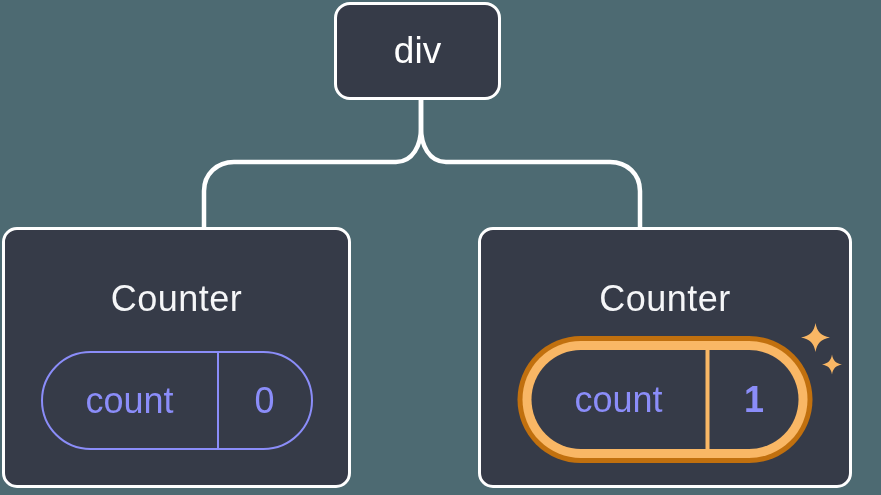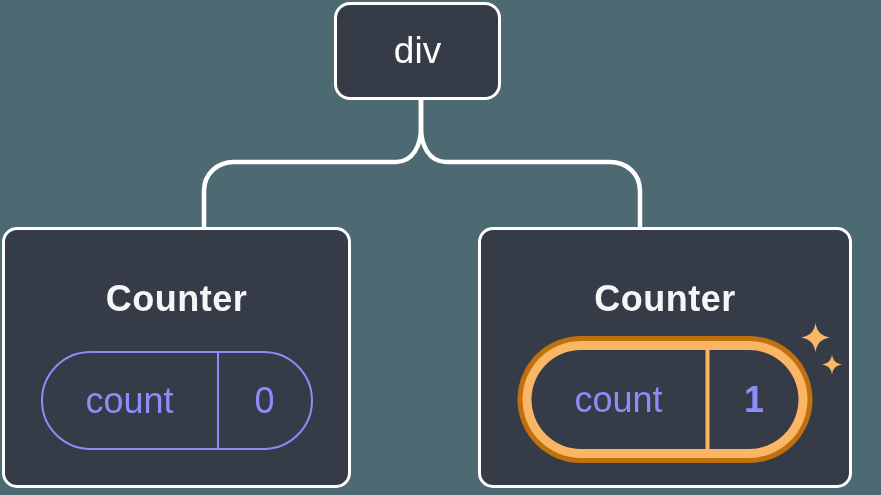--- a/index.html
+++ b/index.html
@@ -53,21 +53,21 @@
   }
   #counter-card-left  { left: 2px;   width: 349px; }
   #counter-card-right { left: 478px; width: 374px; }
   .card-title {
     position: absolute;
     top: 48px;
     left: 0; right: 0;
     text-align: center;
     color: var(--title);
     font-size: 36px;
-    font-weight: 700;
+    font-weight: 400;
     letter-spacing: 0.5px;
   }
   
   .state-pill {
     position: absolute;
     top: 121px;
     left: 50%;
     transform: translateX(-50%);
     width: 272px;
     height: 99px;

